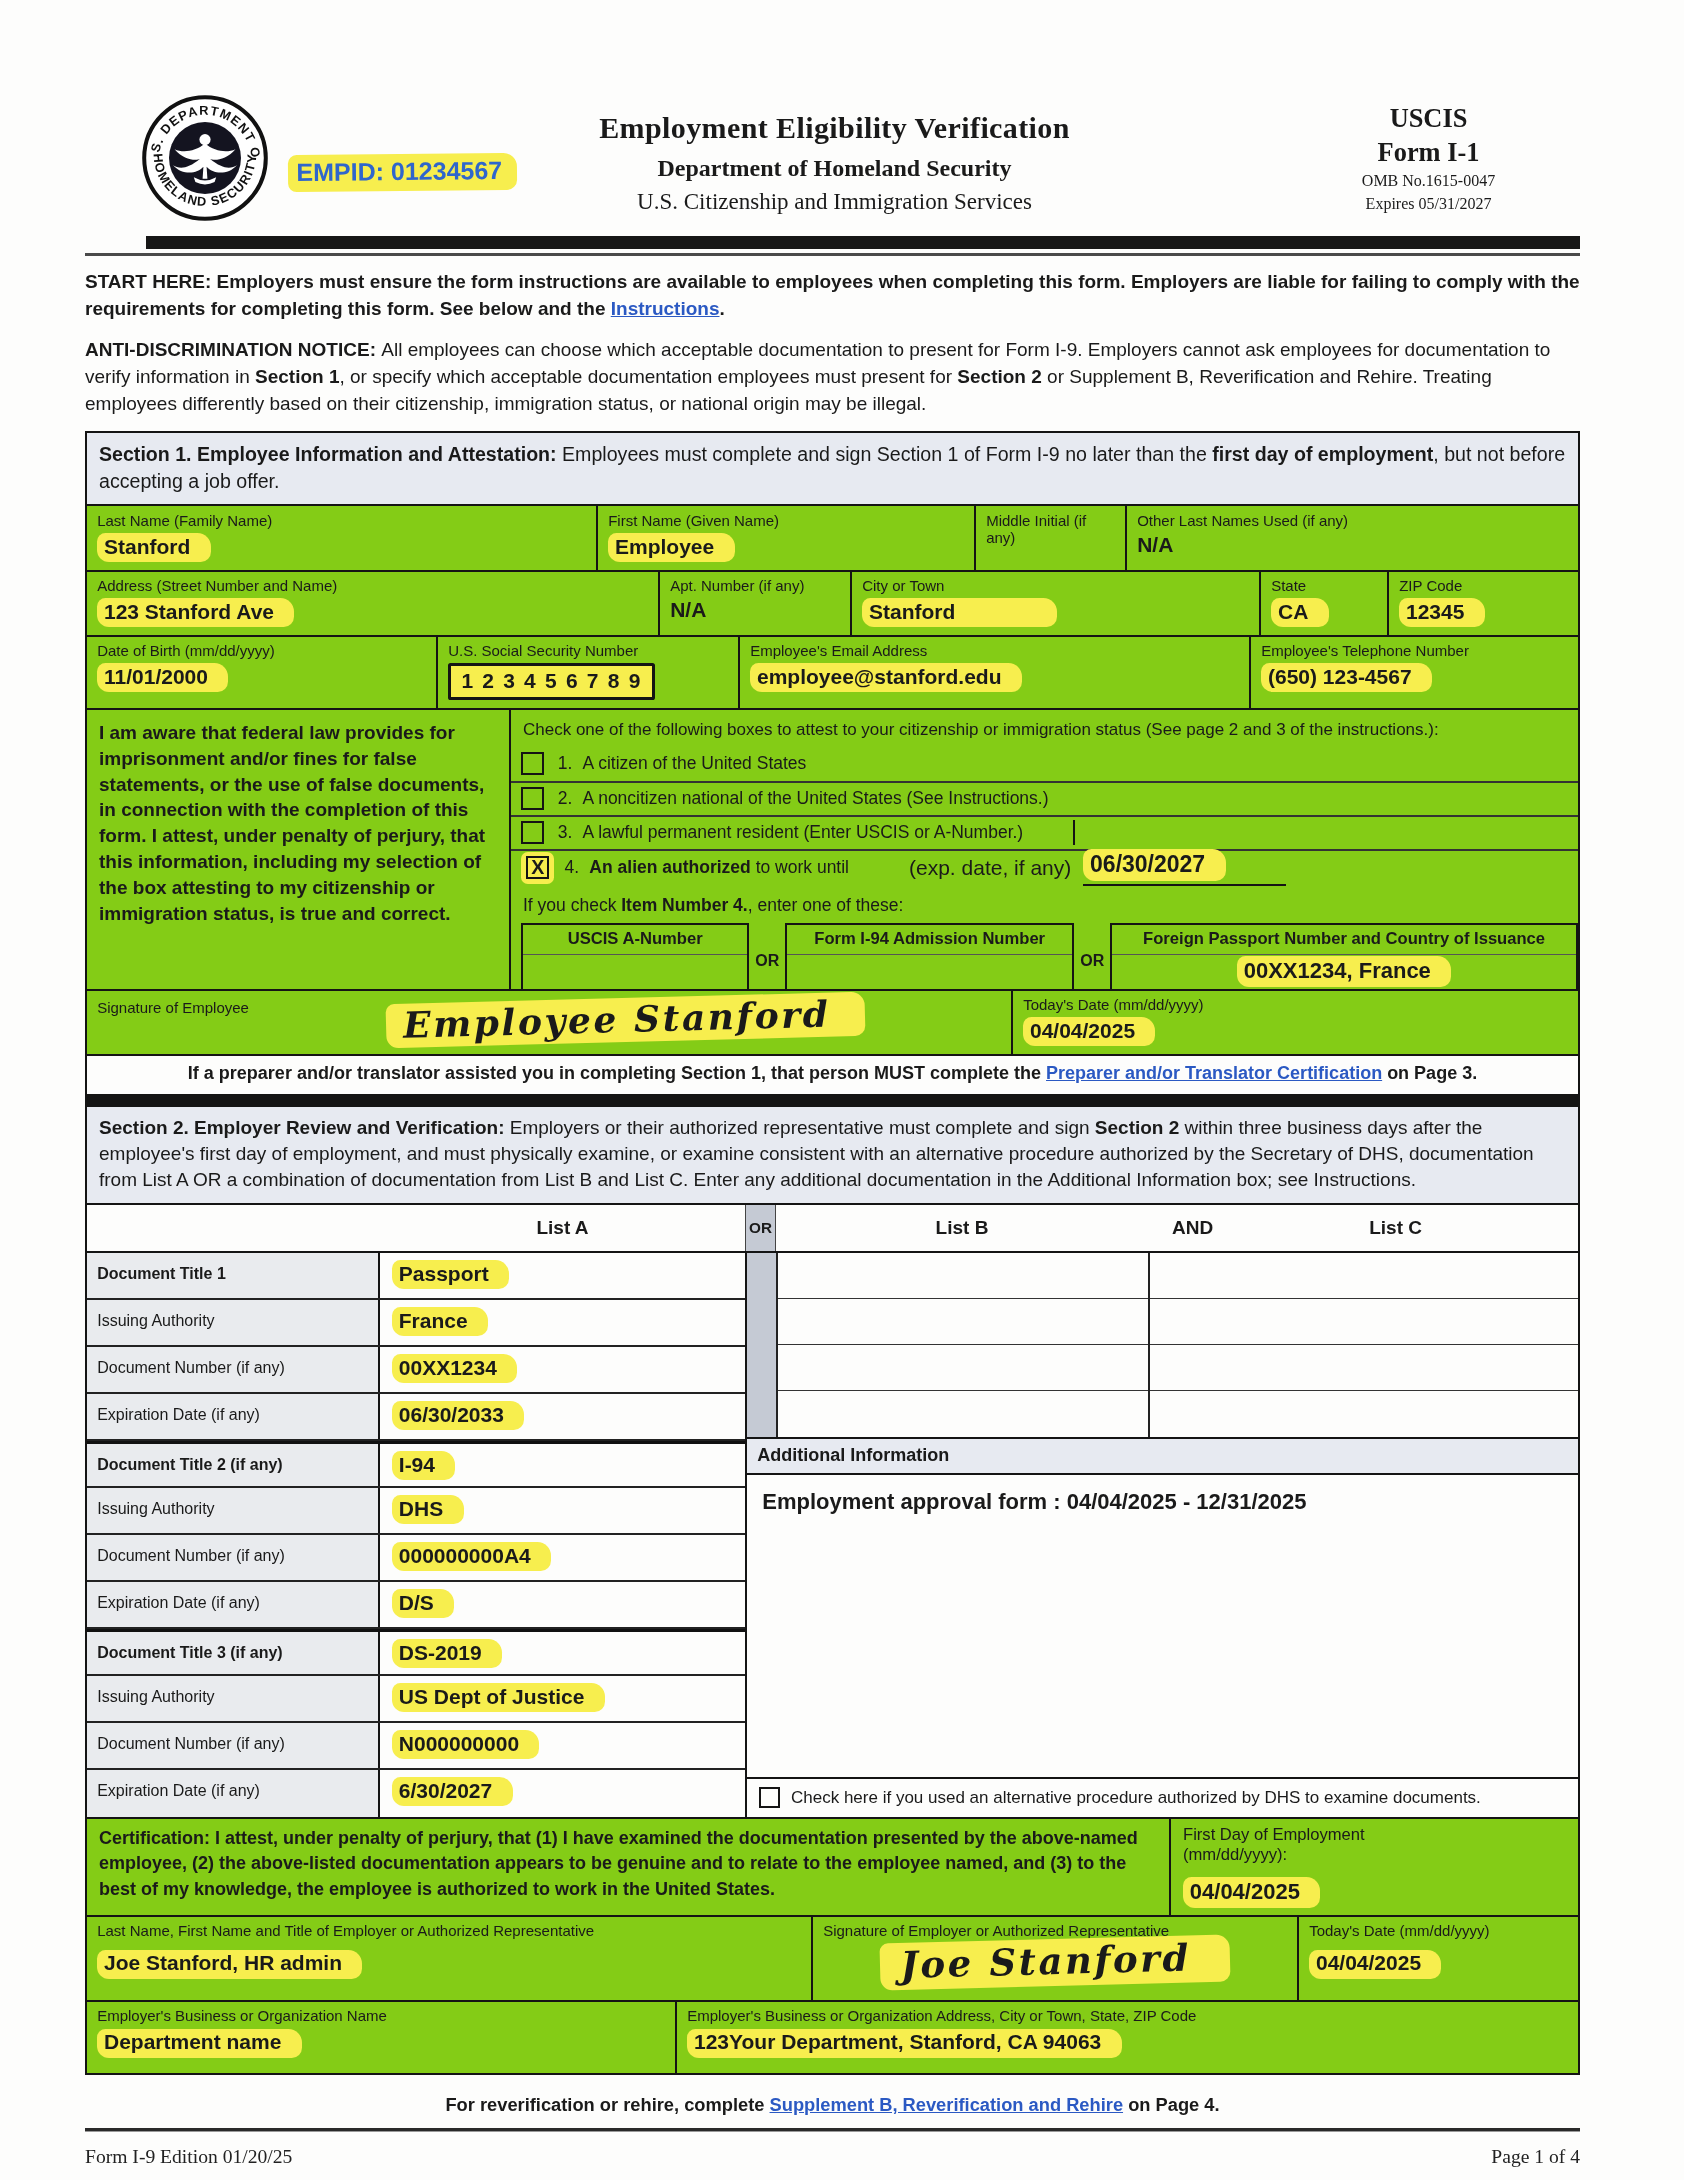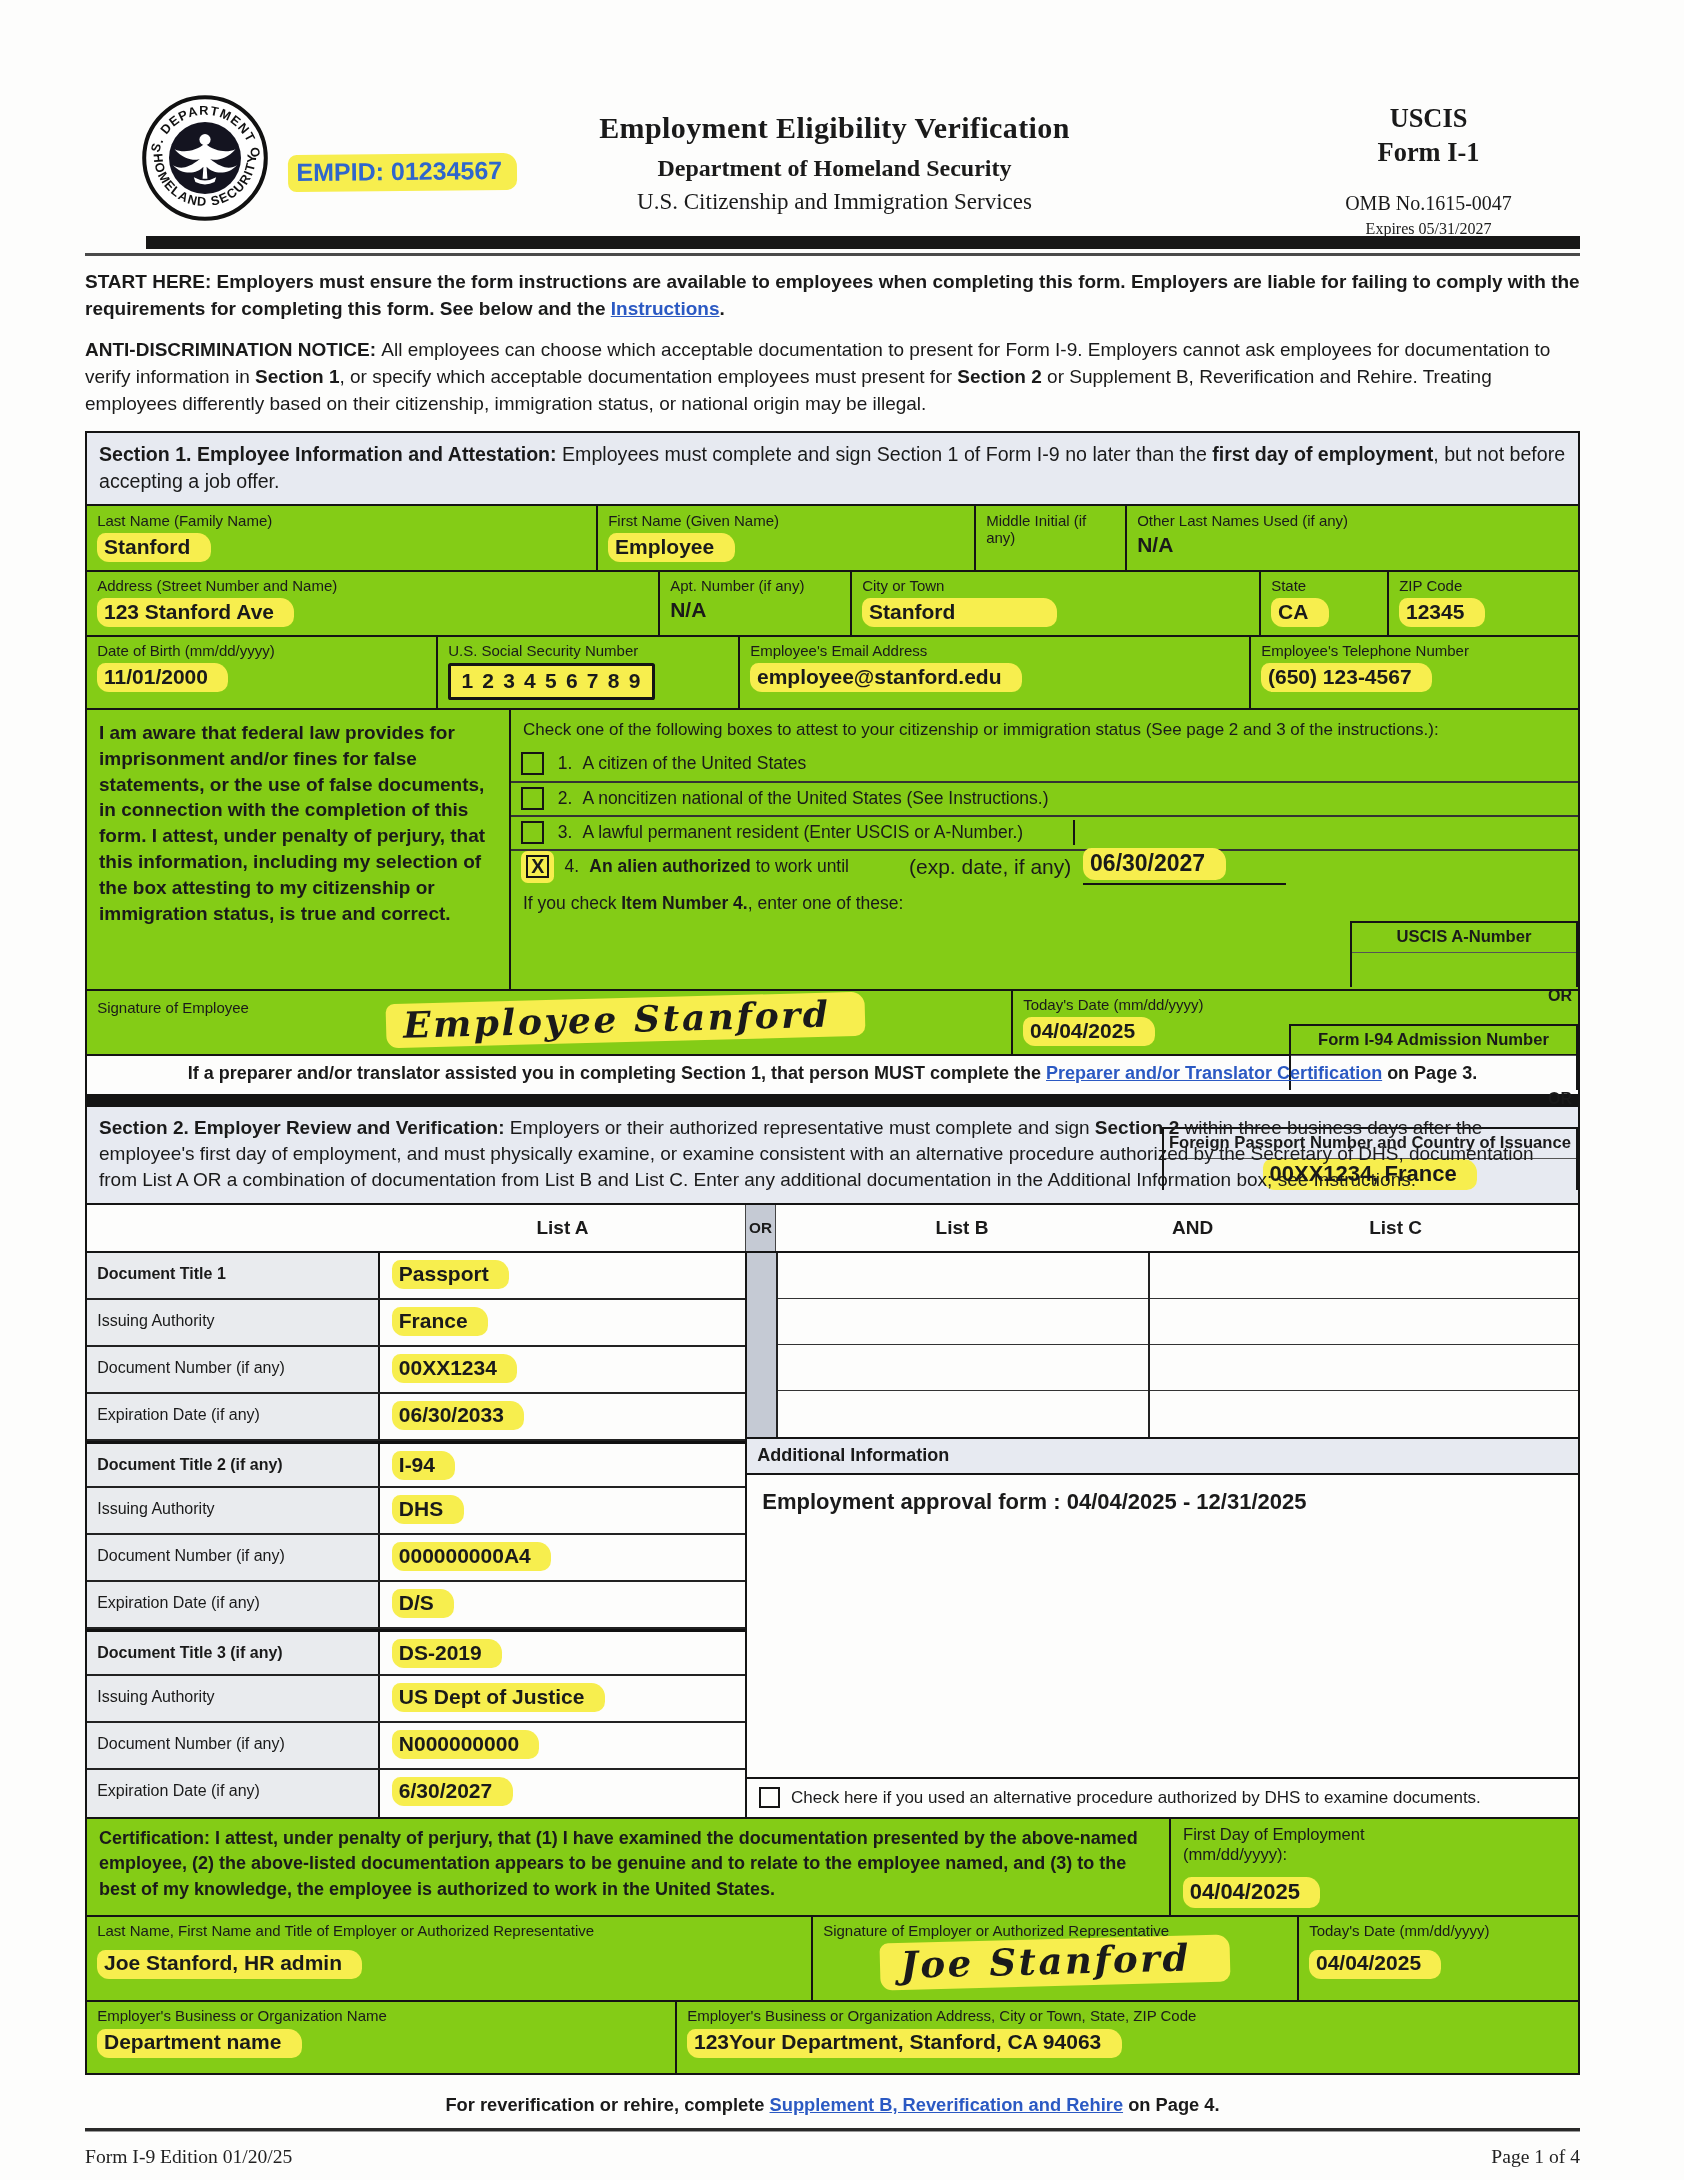--- a/index.html
+++ b/index.html
@@ -16,21 +16,21 @@
            padding:3.4px 15.3px 5.1px 8.5px; border-radius:8.5px 13.6px 10.2px 8.5px; transform:rotate(-.6deg); }
   .titles { position:absolute; left:366px; width:767px; top:22px; text-align:center;
             font-family:"Liberation Serif", serif; }
   .t1 { font-size:30px; font-weight:bold; letter-spacing:0.4px; }
   .t2 { font-size:24px; font-weight:bold; margin-top:10.2px; }
   .t3 { font-size:23px; margin-top:6.8px; }
   .usc { position:absolute; right:41px; top:13.6px; width:221px; text-align:center;
          font-family:"Liberation Serif", serif; }
   .u1 { font-size:26.4px; font-weight:bold; }
   .u2 { font-size:26.4px; font-weight:bold; margin-top:3.4px; }
-  .u3 { font-size:20px; margin-top:24px; }
+  .u3 { font-size:16px; margin-top:4px; }
   .u4 { font-size:16px; margin-top:5.1px; }
   .bar  { height:12.8px; background:#171717; margin-left:61px; }
   .bar2 { height:2.6px; background:#4a4a4a; margin-top:4.3px; }
 
   
   .para { font-size:19px; line-height:1.42; margin-top:13.6px; }
   .b { font-weight:bold; }
   a.link, .link { color:var(--link,#2b59c3); text-decoration:underline; cursor:pointer; }
 
   
@@ -55,21 +55,21 @@
          font-size:19.6px; font-weight:bold; line-height:1; }
   .cbx-wrap-hl { background:var(--hl,#f7ee4e); padding:4.3px 5.1px; border-radius:6.8px; margin-right:10.2px; display:inline-flex; }
   .cbx-wrap-hl .cbx { margin-right:0; }
   .optnum { margin-right:10.2px; }
   .opt3text { width:490px; }
   .opt3div { align-self:stretch; border-left:2.6px solid #141414; flex:1; }
   .expl { font-size:21px; margin-left:60px; margin-right:12px; }
   .expwrap { border-bottom:2.6px solid #141414; padding:0 60px 3.4px 0; display:inline-block; }
   .expval { font-size:23px; font-weight:bold; }
   .item4note { font-size:17.5px; margin:10.2px 0 6.8px 12px; }
-  .nboxes { display:flex; align-items:flex-end; padding-left:10.2px; margin-top:auto;flex-direction:column; }
+  .nboxes { display:flex; align-items:flex-end; padding-left:10.2px; margin-top:auto; }
   .nbox { border:2.6px solid #141414; border-bottom:none; height:66px; display:flex; flex-direction:column; }
   .nbox-h { font-size:16.6px; font-weight:bold; text-align:center; padding:4.3px 5.1px 5.1px;
             border-bottom:1.7px solid #555; }
   .nbox-v { flex:1; display:flex; align-items:center; justify-content:center;
             font-size:22px; font-weight:bold; }
   .orlab { width:36px; text-align:center; font-size:16px; font-weight:bold; padding-bottom:19px; }
   .nb1 { width:228px; } .nb2 { width:289px; } .nb3 { flex:1; }
 
   .script { font-family:"DejaVu Serif", serif; font-style:italic; font-weight:600;
             letter-spacing:2.6px; transform:rotate(-1.5deg); display:inline-block; }

